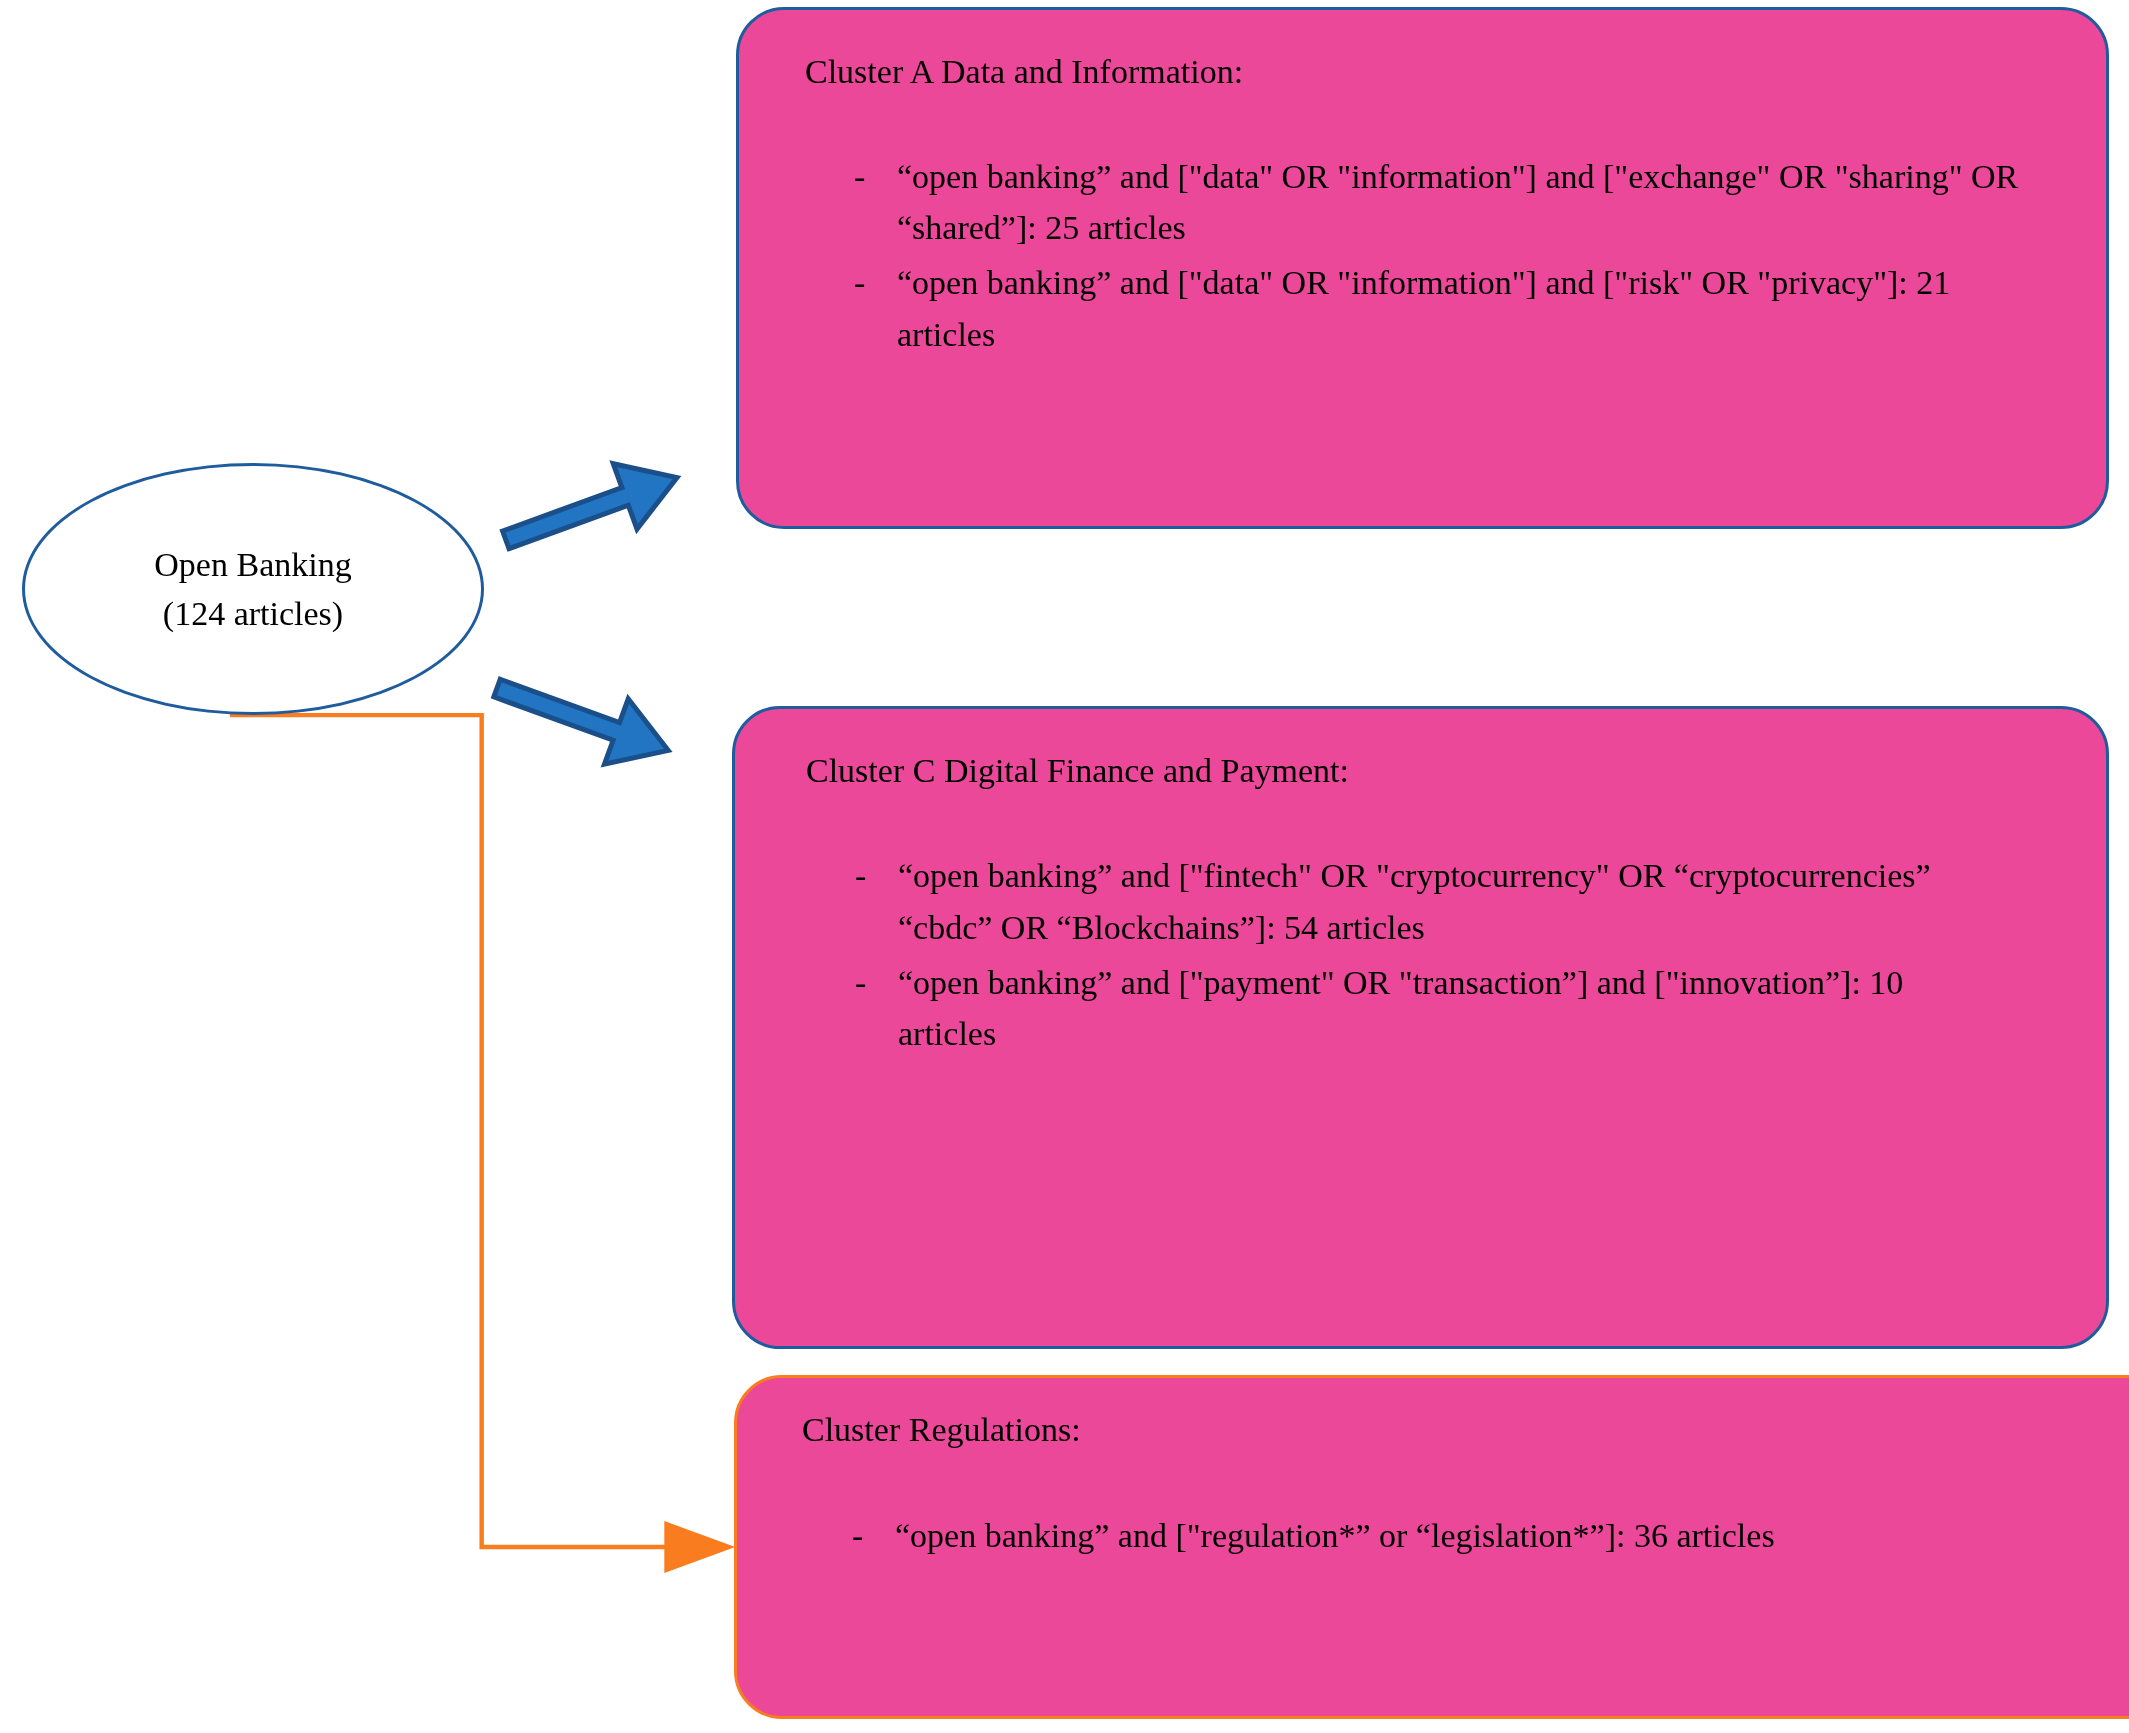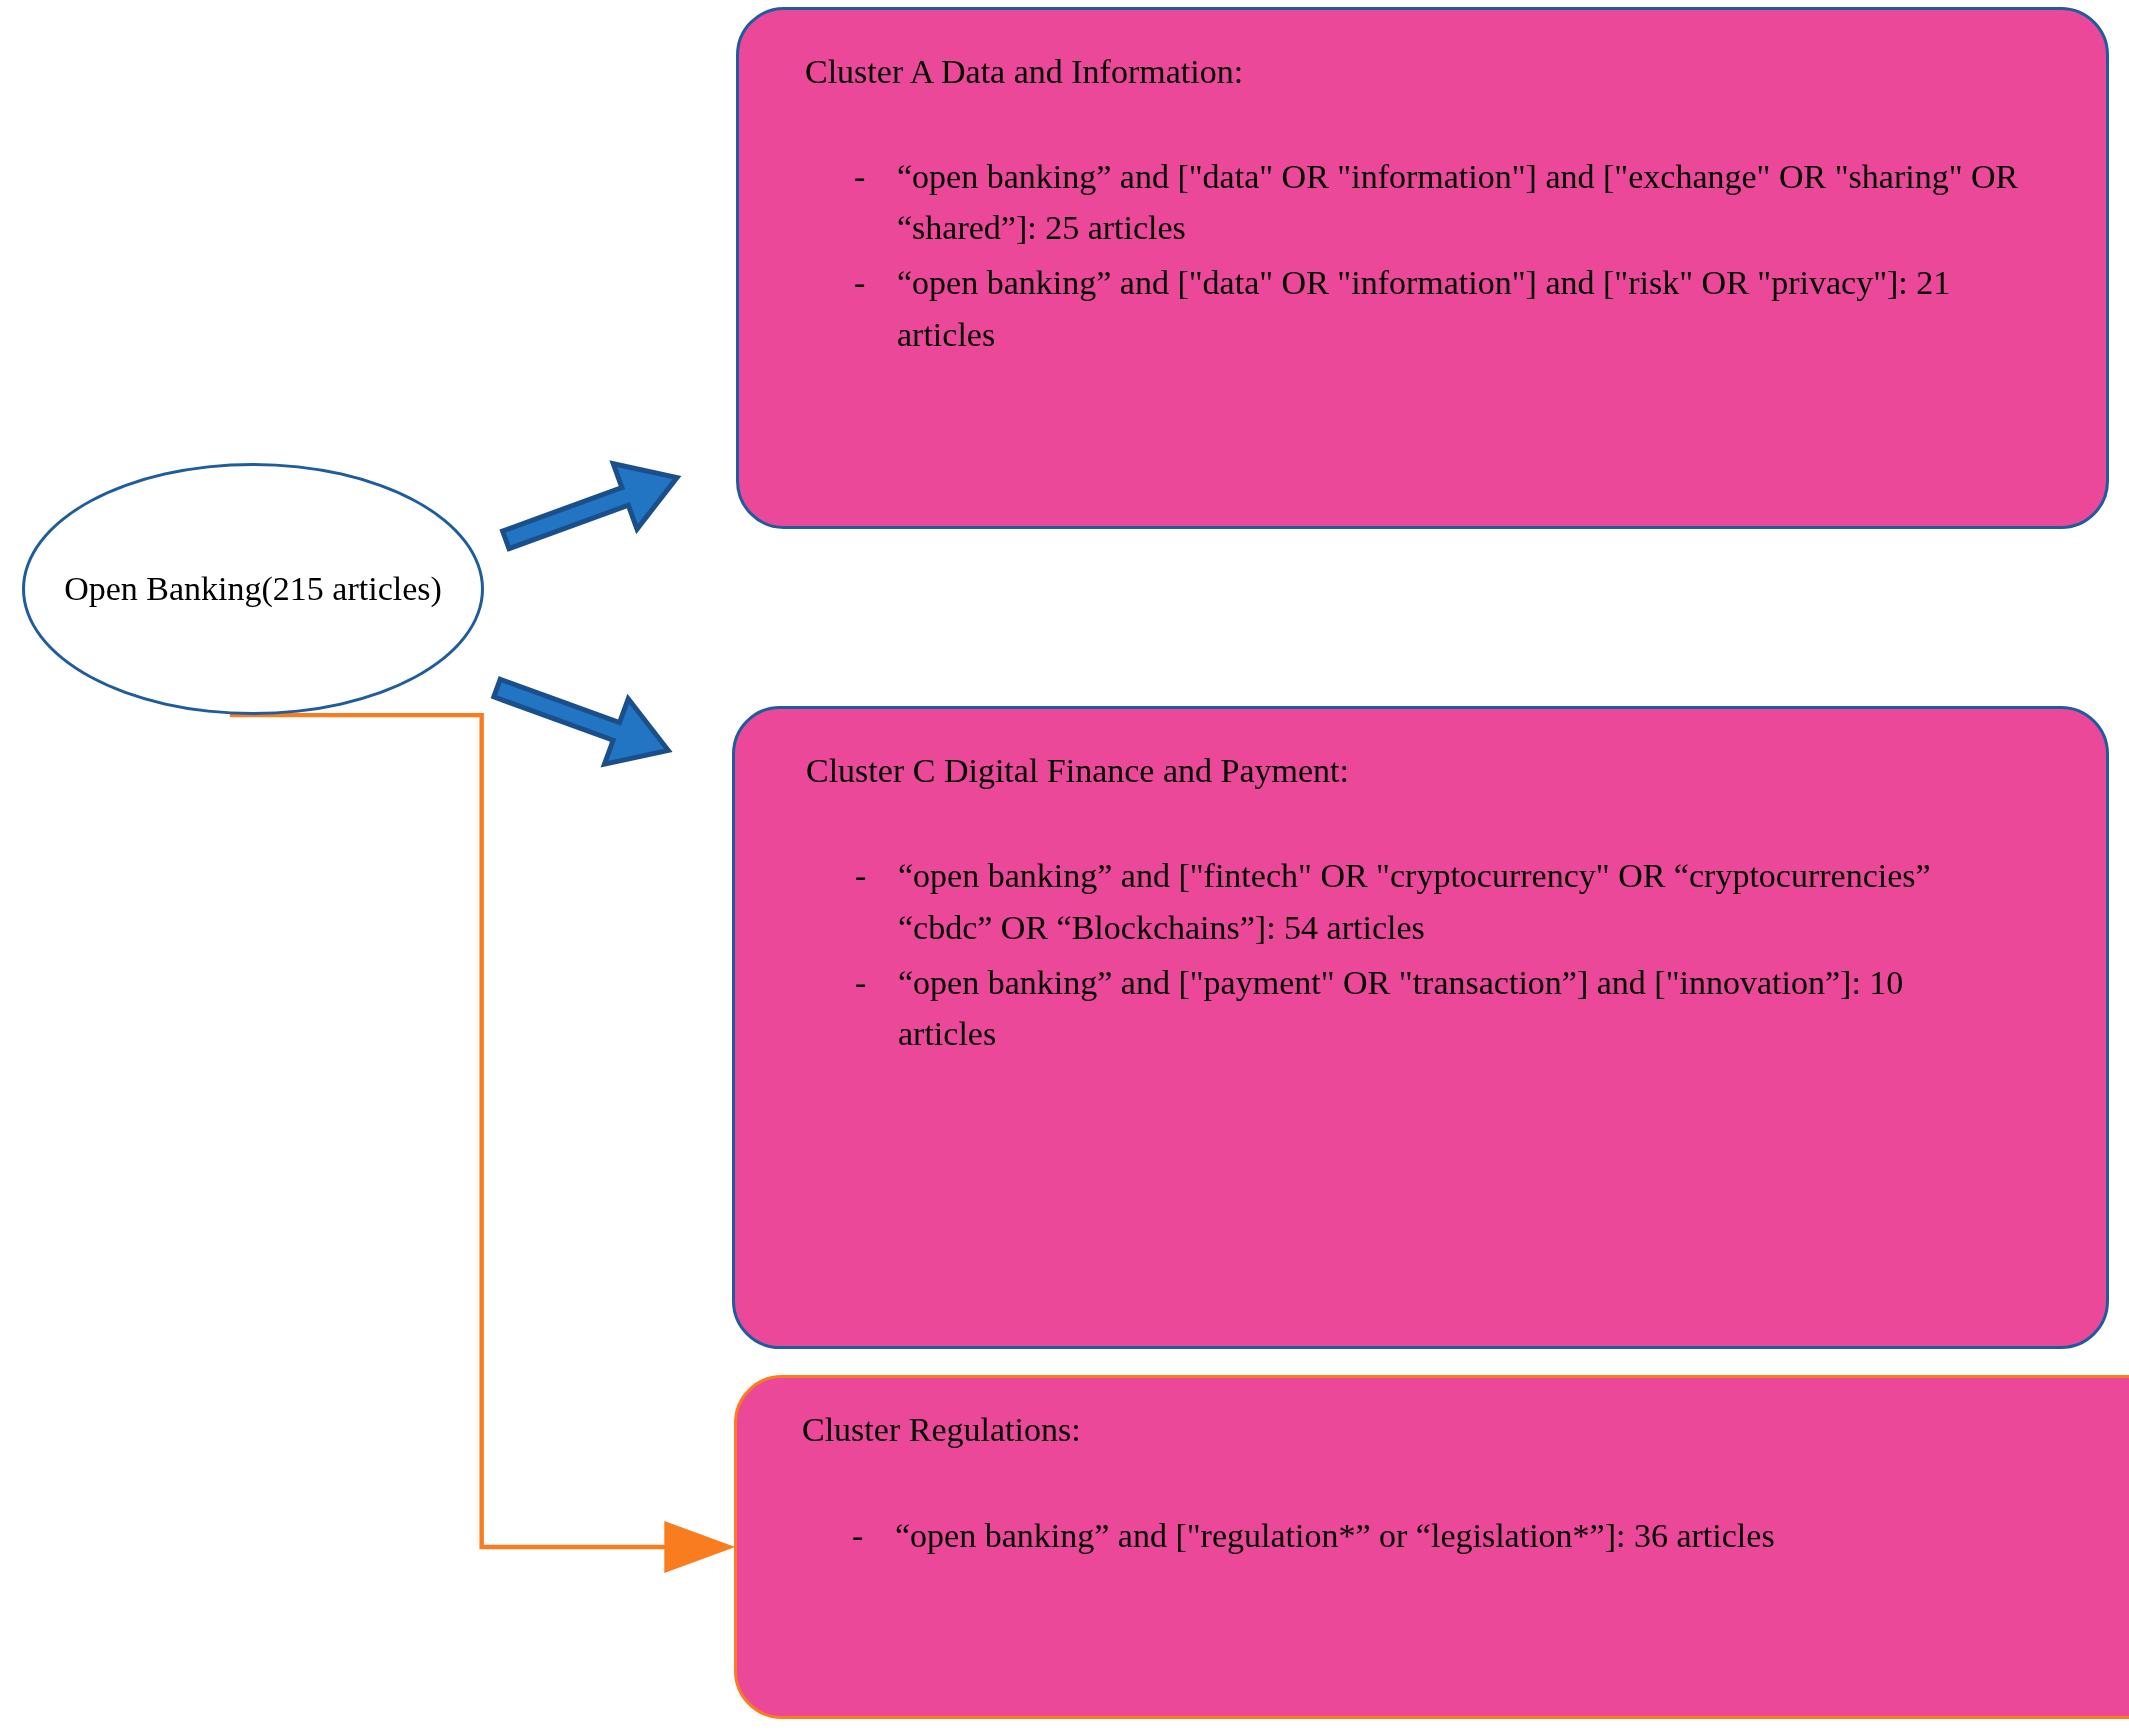--- a/index.html
+++ b/index.html
@@ -22,21 +22,21 @@
     position: absolute;
     left: 22px;
     top: 463px;
     width: 462px;
     height: 252px;
     border: 3.9px solid #1F5C9E;
     border-radius: 50%;
     box-sizing: border-box;
     background: #ffffff;
     display: flex;
-    flex-direction: row;
+    flex-direction: column;
     align-items: center;
     justify-content: center;
     z-index: 5;
   }
   .source-ellipse .line {
     font-size: 34px;
     line-height: 1.45;
     white-space: nowrap;
     text-align: center;
   }
@@ -102,21 +102,21 @@
 
 <div id="canvas">
 
   <svg class="elbow-connector" viewBox="0 0 3846 3131" width="2129" height="1733">
     <path d="M 415 1292 L 870 1292 L 870 2795 L 1300 2795" fill="none" stroke="#F97C1E" stroke-width="8"></path>
     <polygon points="1200,2748 1328,2795 1200,2842" fill="#F97C1E"></polygon>
   </svg>
 
   <div class="source-ellipse">
     <div class="line">Open Banking</div>
-    <div class="line">(215 articles)</div>
+    <div class="line">(124 articles)</div>
   </div>
 
   <svg class="block-arrow" style="left:487px; top:440px; width:205px; height:127px;" viewBox="0 0 370 230">
     <g transform="rotate(-20 185 115)">
       <polygon points="20,108 250,108 250,62 350,125 250,188 250,142 20,142" fill="#2275C3" stroke="#1B4F8A" stroke-width="9" stroke-linejoin="miter"></polygon>
     </g>
   </svg>
 
   <svg class="block-arrow" style="left:482px; top:645px; width:205px; height:138px;" viewBox="0 0 370 250">
     <g transform="rotate(20 185 125)">

